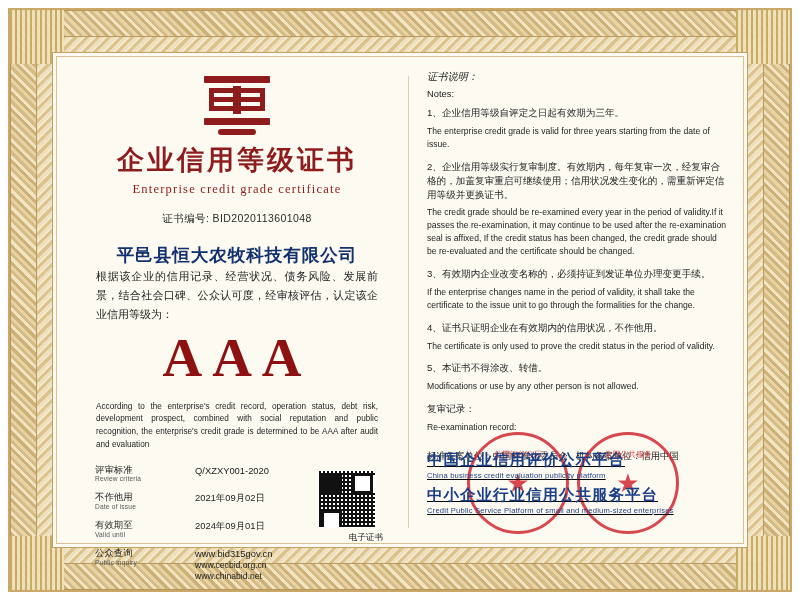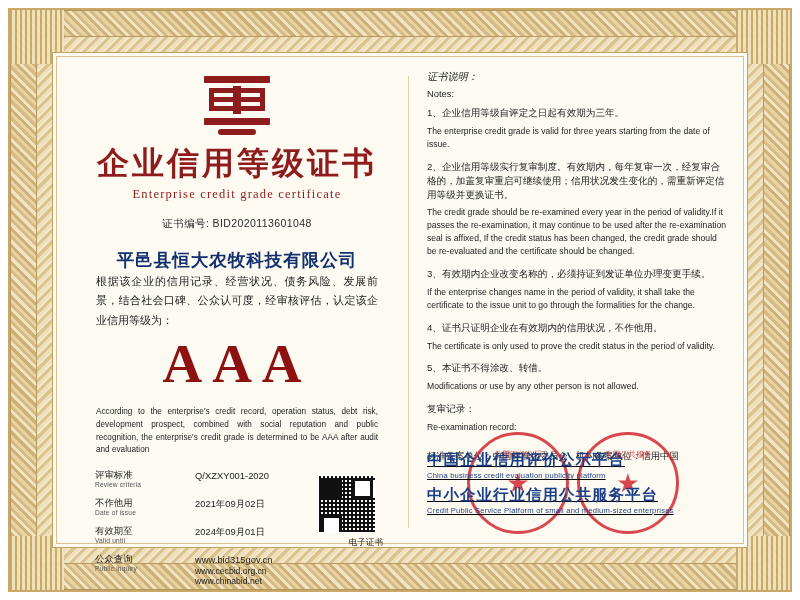--- a/index.html
+++ b/index.html
@@ -118,21 +118,21 @@
     width: 74px;
     height: 66px;
     position: relative;
   }
   .seal-logo svg { display: block; }
 
   .title-cn {
     margin-top: 6px;
     font-family: "Liberation Serif", serif;
     font-weight: bold;
-    font-size: 32px;
+    font-size: 27px;
     letter-spacing: 3px;
     color: #8e1c1c;
     text-align: center;
     line-height: 1.1;
   }
 
   .title-en {
     margin-top: 6px;
     font-family: "Liberation Serif", serif;
     font-size: 12.5px;

